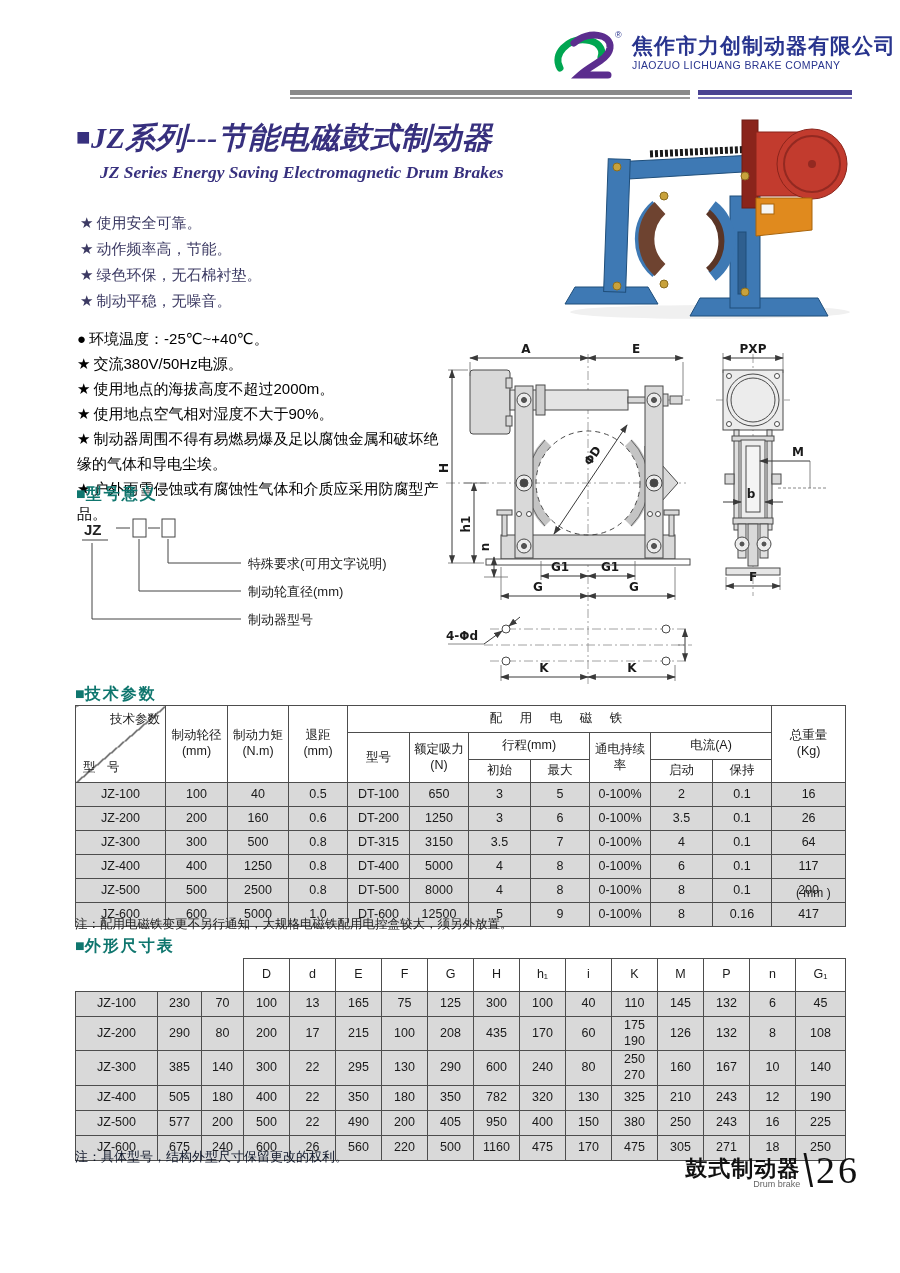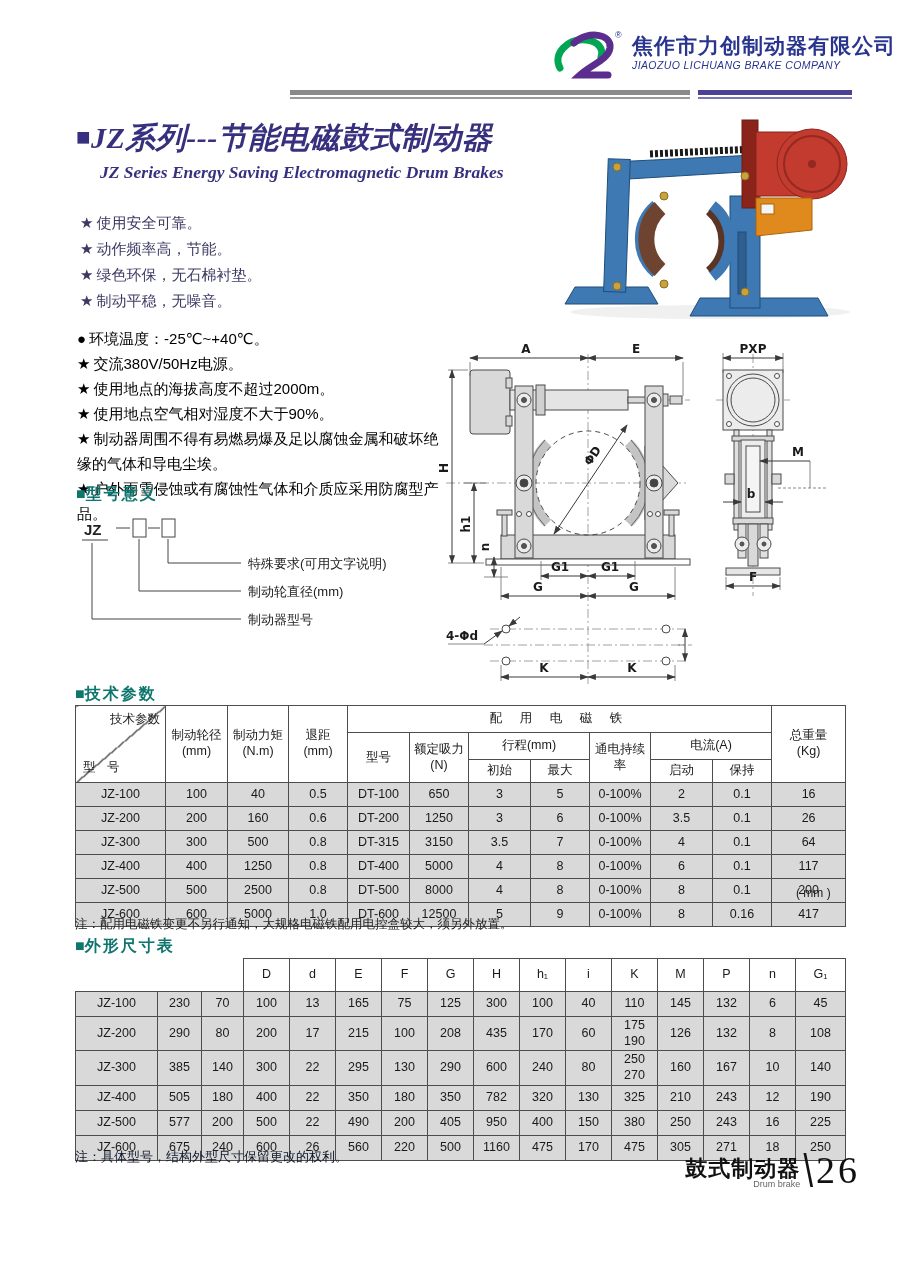--- a/index.html
+++ b/index.html
@@ -4,21 +4,21 @@
 <style>
   html,body{margin:0;padding:0;background:#fff;}
   .page{position:relative;width:900px;height:1273px;background:#fff;overflow:hidden;
         font-family:"Liberation Sans","DejaVu Sans",sans-serif;color:#1a1a1a;}
 
   
   .header{position:absolute;top:26px;left:552px;display:flex;align-items:flex-start;}
   .logo-wrap{width:74px;height:60px;position:relative;}
   .header-text{margin-left:6px;padding-top:8px;}
   .company-cn{font-size:21px;font-weight:bold;color:#28348e;letter-spacing:1px;line-height:24px;}
-  .company-en{font-size:10.5px;color:#28348e;letter-spacing:0.4px;margin-top:1px;font-style:italic;}
+  .company-en{font-size:10.5px;color:#28348e;letter-spacing:0.4px;margin-top:1px;}
   .divider{position:absolute;top:90px;left:290px;width:562px;height:10px;}
   .bar{position:absolute;top:0;height:5px;}
   .bar-line{position:absolute;top:7px;height:1.5px;}
   .bar-gray{left:0;width:400px;background:#8a8a8a;}
   .line-gray{left:0;width:400px;background:#9a9a9a;}
   .bar-purple{left:408px;width:154px;background:#4a4292;}
   .line-purple{left:408px;width:154px;background:#7a74b8;}
 
   
   .title-block{position:absolute;top:118px;left:76px;color:#37307e;

